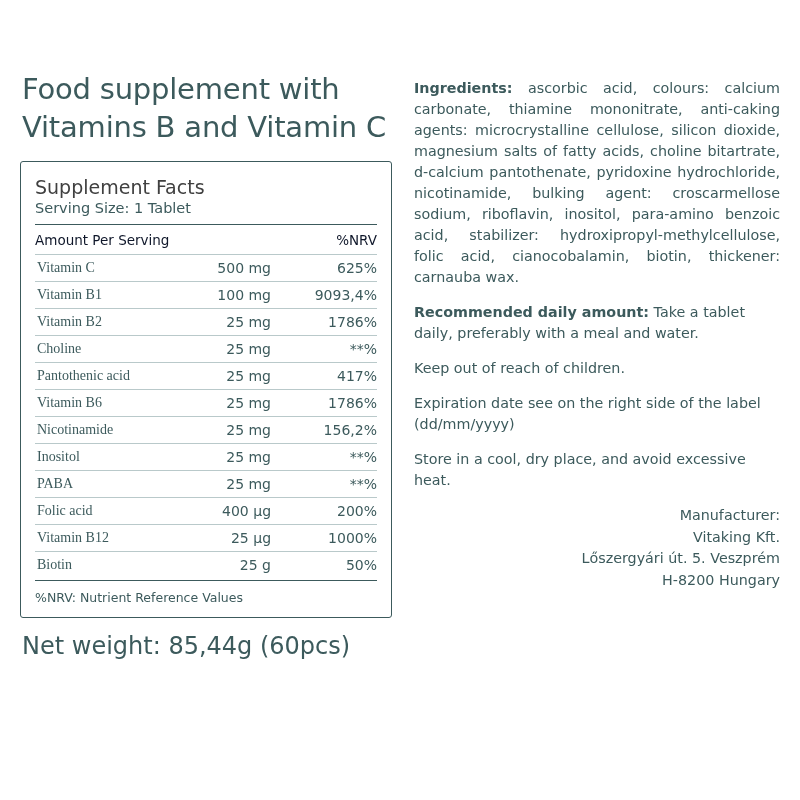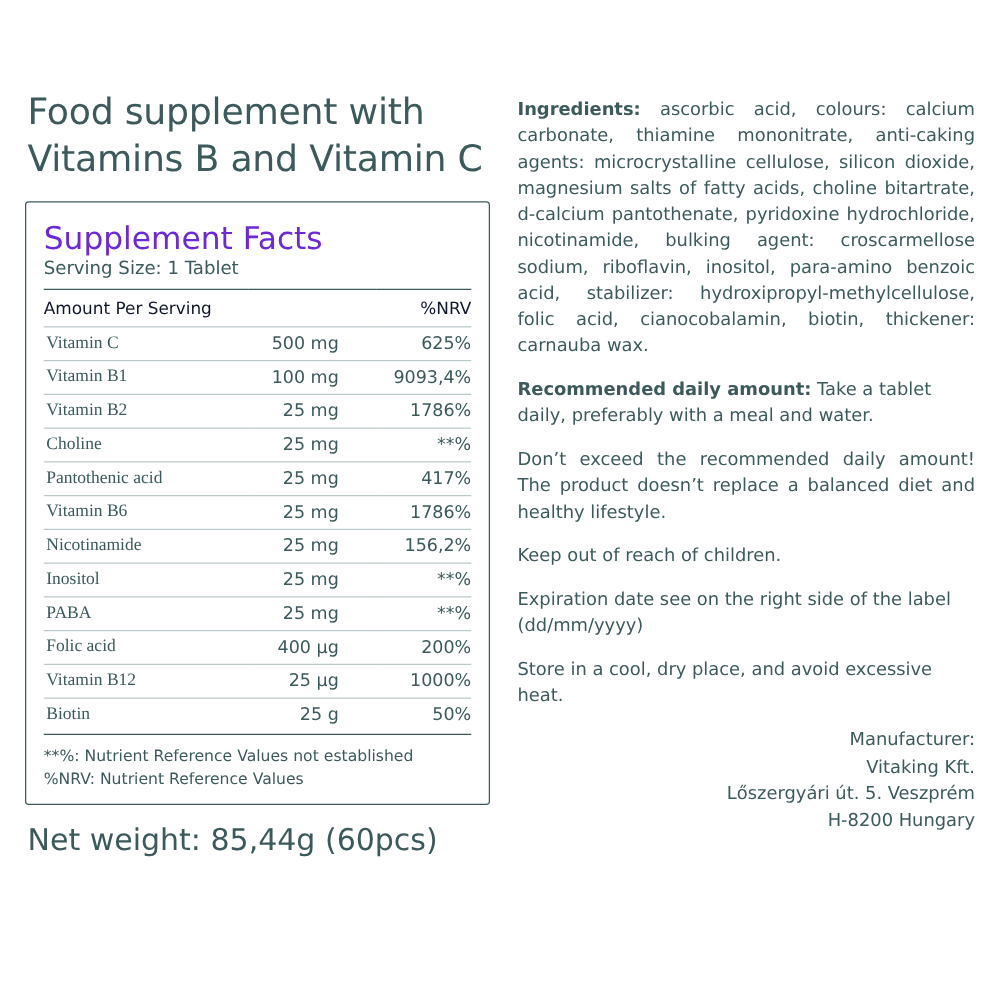--- a/index.html
+++ b/index.html
@@ -45,24 +45,24 @@
     letter-spacing: -0.2px;
   }
 
   .facts-box {
     border: 1.5px solid #3c5a5c;
     border-radius: 3px;
     padding: 14px 14px 10px 14px;
     box-sizing: border-box;
   }
   .facts-title {
-    font-size: 25px;
+    font-size: 19px;
     font-weight: 400;
     margin: 0 0 2px 0;
-    color: #6d28d9;
+    color: #404040;
   }
   .serving-size {
     font-size: 14.5px;
     margin: 0 0 8px 0;
     color: #3c5a5c;
   }
 
   table.facts {
     width: 100%;
     border-collapse: collapse;
@@ -206,39 +206,37 @@
           </tr>
           <tr>
             <td class="name">Biotin</td>
             <td class="amt">25 g</td>
             <td class="nrv">50%</td>
           </tr>
         </tbody>
       </table>
 
       <div class="footnotes">
-        <div>**%: Nutrient Reference Values not established</div>
         <div>%NRV: Nutrient Reference Values</div>
       </div>
     </div>
 
     <div class="net-weight">Net weight: 85,44g (60pcs)</div>
   </div>
 
   <div class="right-col">
 
     <p class="para">
       <span class="lead">Ingredients:</span><span> ascorbic acid, colours: calcium carbonate, thiamine mononitrate, anti-caking agents: microcrystalline cellulose, silicon dioxide, magnesium salts of fatty acids, choline bitartrate, d-calcium pantothenate, pyridoxine hydrochloride, nicotinamide, bulking agent: croscarmellose sodium, riboflavin, inositol, para-amino benzoic acid, stabilizer: hydroxipropyl-methylcellulose, folic acid, cianocobalamin, biotin, thickener: carnauba wax.</span>
     </p>
 
     <p class="para nojust">
       <span class="lead">Recommended daily amount:</span><span> Take a tablet daily, preferably with a meal and water.</span>
     </p>
 
-    <p class="para">Don’t exceed the recommended daily amount! The product doesn’t replace a balanced diet and healthy lifestyle.</p>
 
     <p class="para nojust">Keep out of reach of children.</p>
 
     <p class="para nojust">Expiration date see on the right side of the label (dd/mm/yyyy)</p>
 
     <p class="para nojust">Store in a cool, dry place, and avoid excessive heat.</p>
 
     <div class="manufacturer-block">
       <div>Manufacturer:</div>
       <div>Vitaking Kft.</div>

